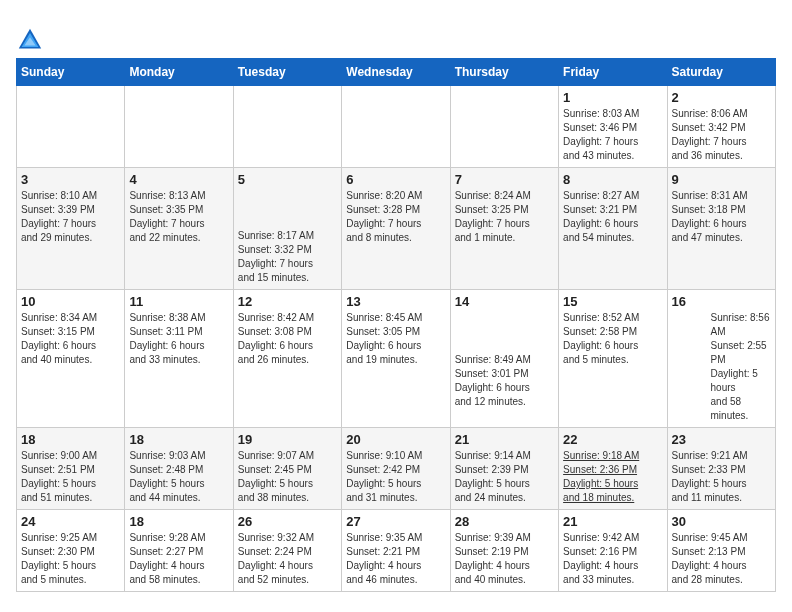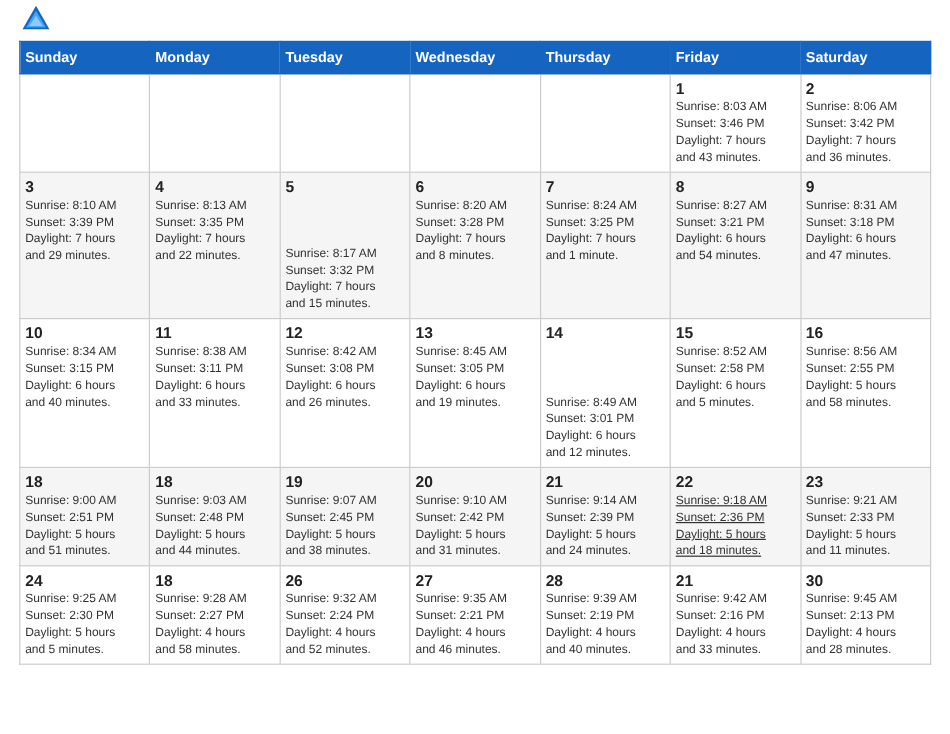--- a/index.html
+++ b/index.html
@@ -5,21 +5,21 @@
     * { margin: 0; padding: 0; box-sizing: border-box; }
     body {
       font-family: Arial, sans-serif;
       background: #fff;
       width: 792px;
       min-height: 612px;
       overflow: hidden;
     }
     .container {
       width: 792px;
-      padding: 2px 16px 10px 16px;
+      padding: 26px 16px 10px 16px;
     }
     .header-row {
       display: flex;
       justify-content: space-between;
       align-items: flex-start;
       margin-bottom: 4px;
     }
     .logo {
       display: flex;
       align-items: center;
@@ -233,21 +233,21 @@
           </td>
           <td>
             <span class="day-number">15</span>
             <div class="day-info" style="white-space: pre-line;">Sunrise: 8:52 AM
 Sunset: 2:58 PM
 Daylight: 6 hours
 and 5 minutes.</div>
           </td>
           <td>
             <span class="day-number">16</span>
-            <div class="day-info" style="white-space: pre-line;">Sunrise: 8:56 AM
+            <div class="day-info" style="white-space: pre-line; margin-left: 39px;">Sunrise: 8:56 AM
 Sunset: 2:55 PM
 Daylight: 5 hours
 and 58 minutes.</div>
           </td>
         </tr>
         <tr>
           <td>
             <span class="day-number">18</span>
             <div class="day-info" style="white-space: pre-line;">Sunrise: 9:00 AM
 Sunset: 2:51 PM

